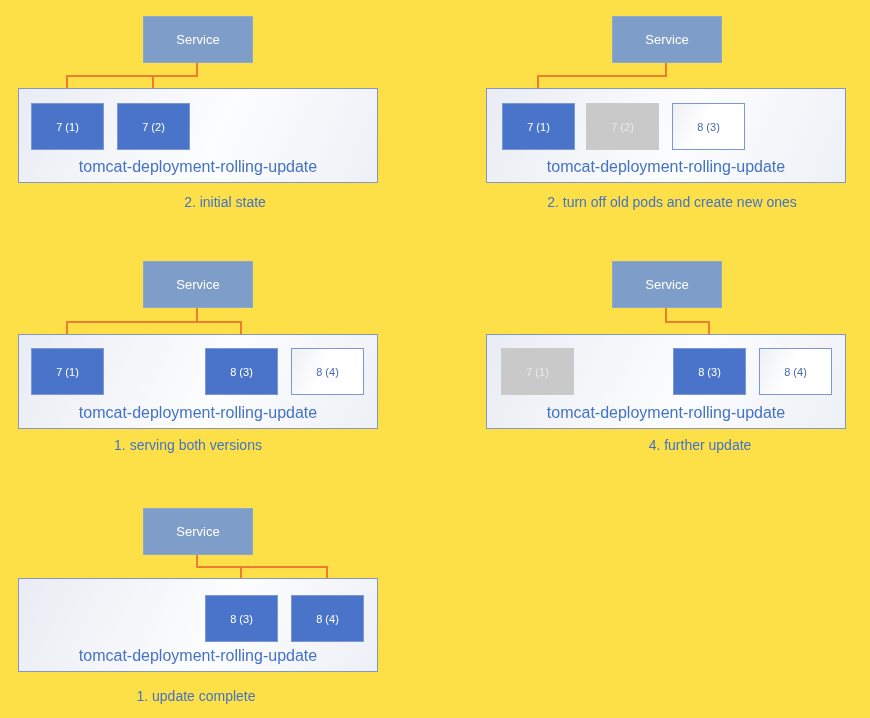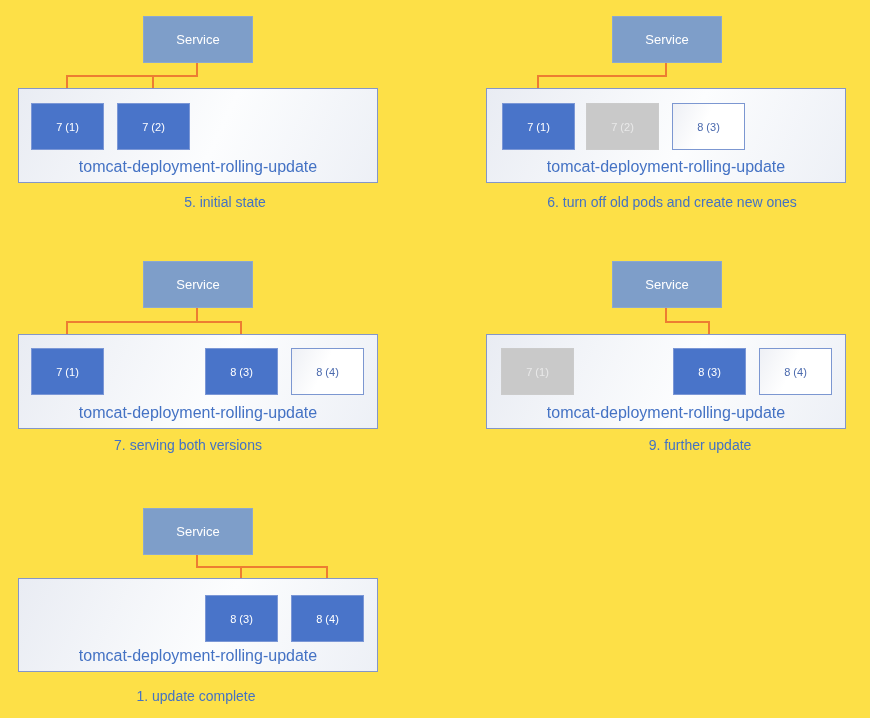--- a/index.html
+++ b/index.html
@@ -61,21 +61,21 @@
 
     <div class="deployment" style="left:18px;top:88px">
       <div class="dep-label">tomcat-deployment-rolling-update</div>
     </div>
     <div class="pod active" style="left:31px;top:103px">
       <span>7 (1)</span>
     </div>
     <div class="pod active" style="left:117px;top:103px">
       <span>7 (2)</span>
     </div>
-    <div class="caption" style="left:55px;top:194px">5. initial state</div>
+    <div class="caption" style="left:55px;top:194px">2. initial state</div>
   </div>
 
   <div>
     <div class="service" style="left:612px;top:16px">
       <span>Service</span>
     </div>
     <div class="line" style="left:665px;top:63px;width:2px;height:14px"></div>
     <div class="line" style="left:537px;top:75px;width:130px;height:2px"></div>
     <div class="line" style="left:537px;top:75px;width:2px;height:20px"></div>
     <div class="ah" style="left:532px;top:94px"></div>
@@ -84,21 +84,21 @@
     </div>
     <div class="pod active" style="left:502px;top:103px">
       <span>7 (1)</span>
     </div>
     <div class="pod inactive" style="left:586px;top:103px">
       <span>7 (2)</span>
     </div>
     <div class="pod new" style="left:672px;top:103px">
       <span>8 (3)</span>
     </div>
-    <div class="caption" style="left:502px;top:194px">6. turn off old pods and create new ones</div>
+    <div class="caption" style="left:502px;top:194px">2. turn off old pods and create new ones</div>
   </div>
 
   <div>
     <div class="service" style="left:143px;top:261px">
       <span>Service</span>
     </div>
     <div class="line" style="left:196px;top:308px;width:2px;height:14px"></div>
     <div class="line" style="left:66px;top:321px;width:176px;height:2px"></div>
     <div class="line" style="left:66px;top:321px;width:2px;height:19px"></div>
     <div class="ah" style="left:61px;top:339px"></div>
@@ -109,21 +109,21 @@
     </div>
     <div class="pod active" style="left:31px;top:348px">
       <span>7 (1)</span>
     </div>
     <div class="pod active" style="left:205px;top:348px">
       <span>8 (3)</span>
     </div>
     <div class="pod new" style="left:291px;top:348px">
       <span>8 (4)</span>
     </div>
-    <div class="caption" style="left:18px;top:437px">7. serving both versions</div>
+    <div class="caption" style="left:18px;top:437px">1. serving both versions</div>
   </div>
 
   <div>
     <div class="service" style="left:612px;top:261px">
       <span>Service</span>
     </div>
     <div class="line" style="left:665px;top:308px;width:2px;height:14px"></div>
     <div class="line" style="left:665px;top:321px;width:45px;height:2px"></div>
     <div class="line" style="left:708px;top:321px;width:2px;height:19px"></div>
     <div class="ah" style="left:703px;top:339px"></div>
@@ -132,21 +132,21 @@
     </div>
     <div class="pod inactive" style="left:501px;top:348px">
       <span>7 (1)</span>
     </div>
     <div class="pod active" style="left:673px;top:348px">
       <span>8 (3)</span>
     </div>
     <div class="pod new" style="left:759px;top:348px">
       <span>8 (4)</span>
     </div>
-    <div class="caption" style="left:530px;top:437px">9. further update</div>
+    <div class="caption" style="left:530px;top:437px">4. further update</div>
   </div>
 
   <div>
     <div class="service" style="left:143px;top:508px">
       <span>Service</span>
     </div>
     <div class="line" style="left:196px;top:555px;width:2px;height:13px"></div>
     <div class="line" style="left:196px;top:566px;width:132px;height:2px"></div>
     <div class="line" style="left:240px;top:566px;width:2px;height:21px"></div>
     <div class="ah" style="left:235px;top:586px"></div>

